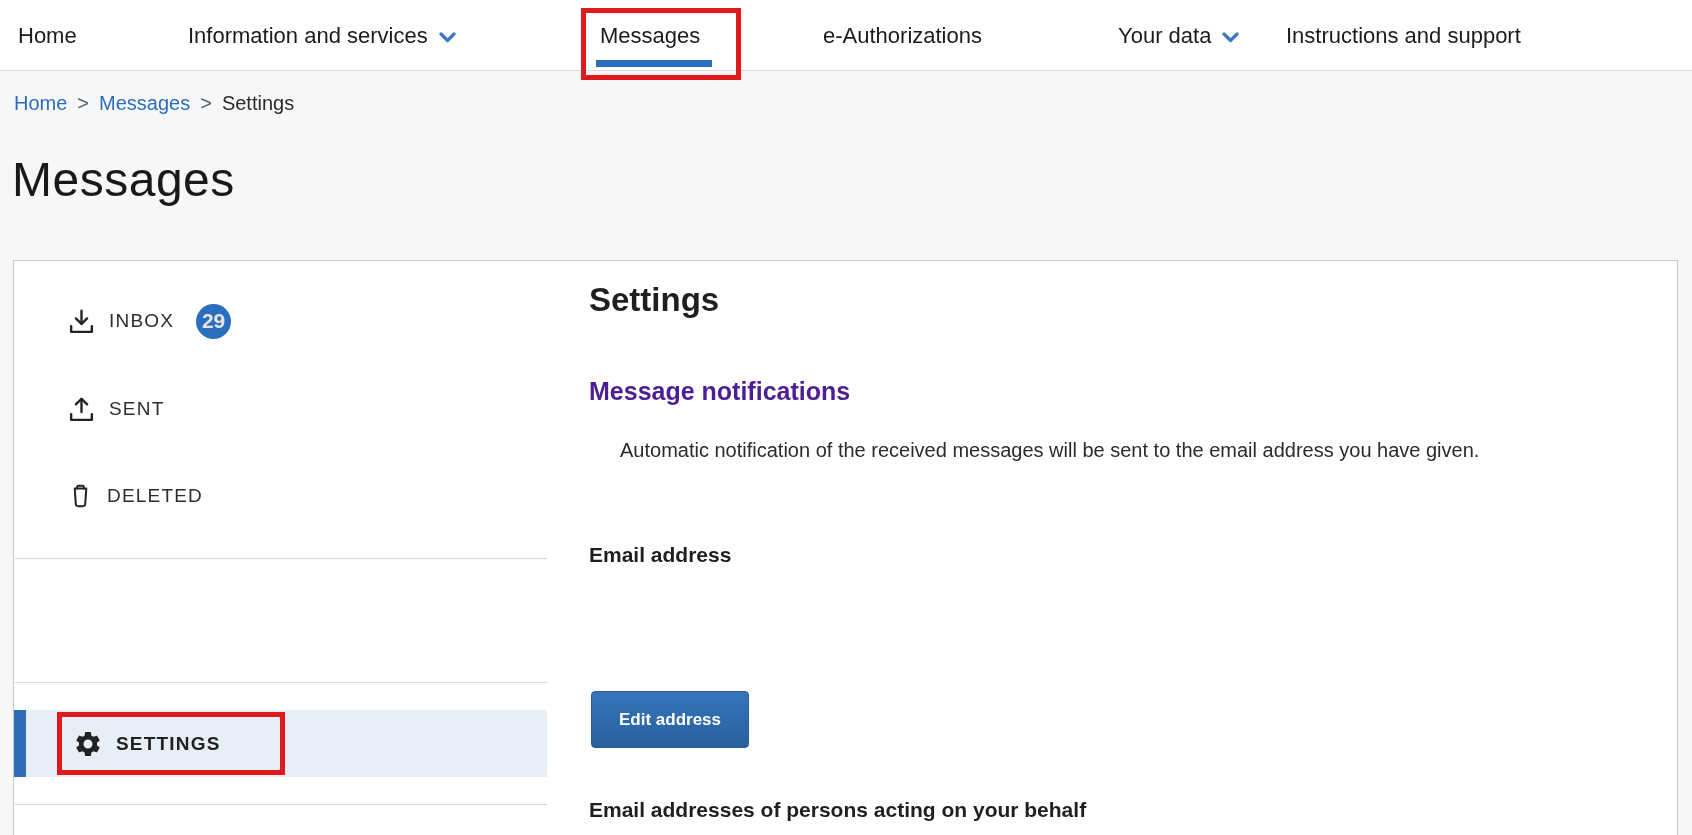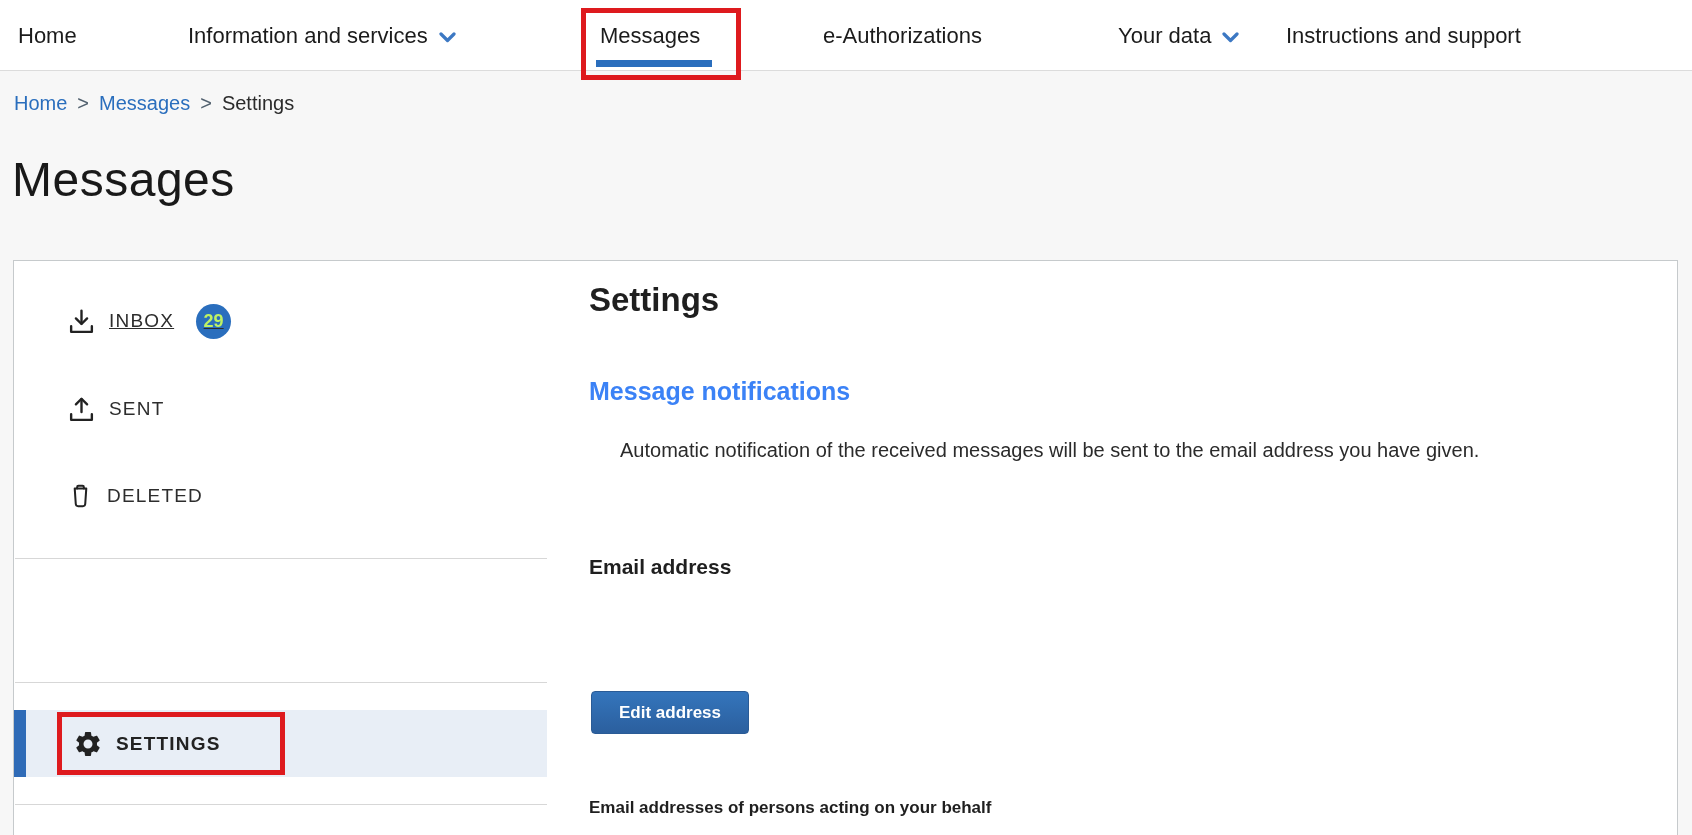--- a/index.html
+++ b/index.html
@@ -55,57 +55,57 @@
   }
 
   
   .sidebar { position:absolute; top:0; left:0; width:546px; height:100%; }
   .side-item {
     position:absolute; left:0; width:533px; height:56px;
     display:flex; align-items:center; gap:13px; padding-left:53px;
     font-size:19px; letter-spacing:1.2px; color:#2d2d2d; cursor:pointer;
   }
   .side-item svg { flex:0 0 auto; }
-  .si-inbox   { top:32px;text-decoration:underline; }
+  .si-inbox   { top:32px; }
   .si-sent    { top:120px; }
   .si-deleted { top:207px; }
   .si-compose { top:336px; }
   .si-settings {
     top:449px; height:67px;
     background:#e8eef6; border-left:12px solid #2f6bb7; padding-left:47px;
     font-weight:700; color:#222;
   }
   .side-divider {
     position:absolute; left:1px; width:532px; height:1px; background:#d7d7d7;
   }
   .sd1 { top:297px; } .sd2 { top:421px; } .sd3 { top:543px; }
   .badge {
     margin-left:9px; width:35px; height:35px; border-radius:50%;
-    background:#2a6ebd; color:#bef264; font-size:18px; font-weight:700;
+    background:#2a6ebd; color:#e5e5e5; font-size:21px; font-weight:700;
     letter-spacing:0; display:flex; align-items:center; justify-content:center;
   }
 
   
   .content { position:absolute; top:0; left:575px; width:1080px; height:100%; }
   .c-h2 { position:absolute; top:20px;  font-size:33px; font-weight:700; color:#1f1f1f; }
-  .c-h3 { position:absolute; top:116px; font-size:25px; font-weight:700; color:#3b82f6; }
+  .c-h3 { position:absolute; top:116px; font-size:25px; font-weight:700; color:#4c1d95; }
   .c-p  { position:absolute; top:170px; width:890px; font-size:20px; line-height:38px; color:#2b2b2b;margin-left:31px; }
-  .c-h4 { position:absolute; top:282px; font-size:21px; font-weight:700; color:#1f1f1f;margin-top:12px; }
+  .c-h4 { position:absolute; top:282px; font-size:21px; font-weight:700; color:#1f1f1f; }
   .email-row {
     position:absolute; top:320px; display:flex; align-items:center; gap:17px;
     font-size:21px; color:#222;
   }
   .btn-edit {
-    position:absolute; top:430px; left:2px; height:43px; padding:0 27px;
+    position:absolute; top:430px; left:2px; height:57px; padding:0 27px;
     background:linear-gradient(#3475bc,#2b5f9e);
     border:1px solid #2a5b96; border-radius:4px;
     color:#ffffff; font-size:17px; font-weight:700;
     font-family:"Liberation Sans", sans-serif; cursor:pointer;
   }
-  .c-h4b { position:absolute; top:537px; font-size:17px; font-weight:700; color:#1f1f1f; }
+  .c-h4b { position:absolute; top:537px; font-size:21px; font-weight:700; color:#1f1f1f; }
 
   
   .annotation {
     position:absolute; border:5px solid #de1a1e; background:transparent; z-index:5;
     pointer-events:none;
   }
   .ann-nav      { left:581px; top:8px;   width:160px; height:72px; }
   .ann-settings { left:57px;  top:712px; width:228px; height:63px; }
 
   svg { display:block; }

